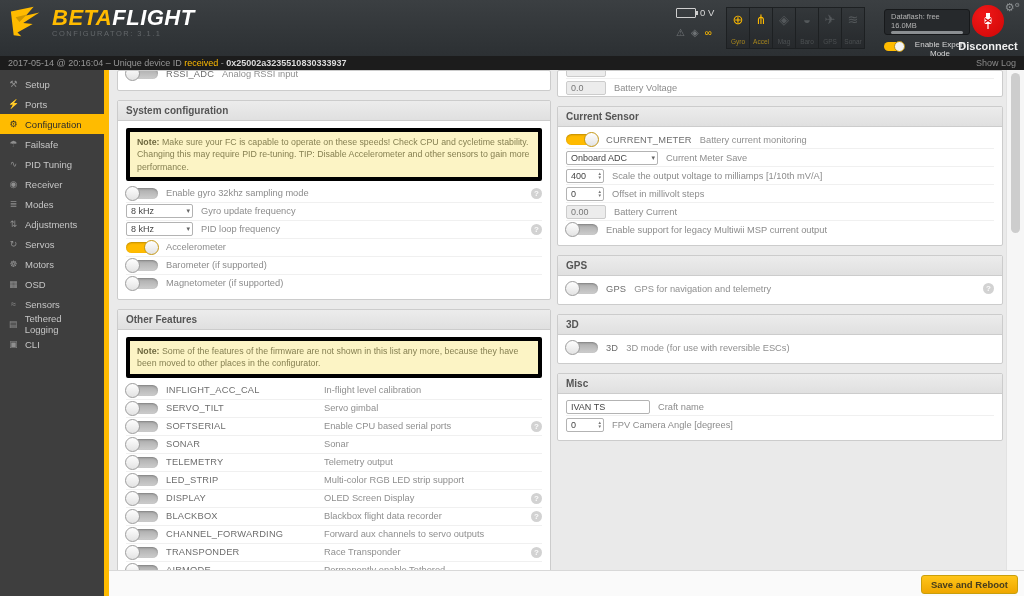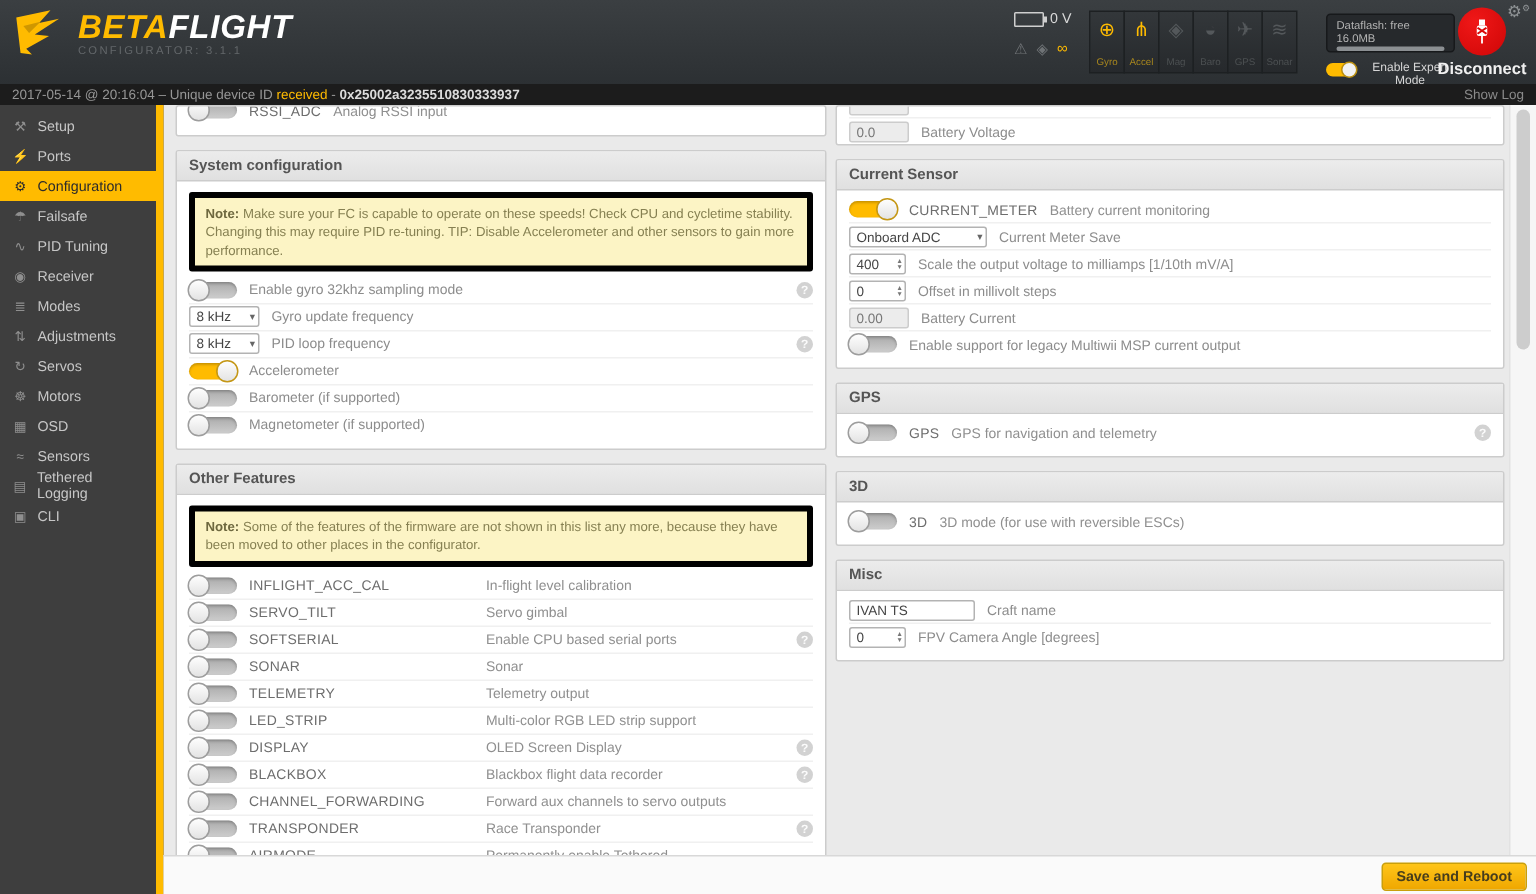--- a/index.html
+++ b/index.html
@@ -96,21 +96,21 @@
   .tg{width:32px;height:11px;flex:none;border-radius:6px;position:relative;
       background:linear-gradient(#ababab,#cdcdcd);box-shadow:inset 0 1px 2px rgba(0,0,0,.25);cursor:pointer;}
   .tg::after{content:"";position:absolute;left:-1px;top:-2px;width:15px;height:15px;border-radius:50%;
              background:linear-gradient(#fefefe,#e3e3e3);border:1px solid #9d9d9d;box-sizing:border-box;}
   .tg.on{background:#ffbb00;}
   .tg.on::after{left:auto;right:-1px;border-color:#c49716;}
 
   .select{height:14px;border:1px solid #b3b3b3;border-radius:2px;background:#fff;display:flex;
           align-items:center;font-size:9px;color:#444;padding:0 2px 0 4px;box-sizing:border-box;cursor:pointer;flex:none;}
   .select .arr{margin-left:auto;padding-left:4px;font-size:7px;color:#666;}
-  .sel-sm{width:47px;}
+  .sel-sm{width:67px;}
   .sel-md{width:92px;}
 
   .numbox{width:38px;height:14px;border:1px solid #b3b3b3;border-radius:2px;background:#fff;
           display:flex;align-items:center;font-size:9px;color:#444;padding:0 1px 0 4px;box-sizing:border-box;flex:none;}
   .steppers{margin-left:auto;display:flex;flex-direction:column;line-height:4px;font-size:4.5px;
             color:#777;cursor:pointer;}
   .robox{width:40px;height:14px;border:1px solid #ccc;border-radius:2px;background:#ececec;
          display:flex;align-items:center;font-size:9px;color:#777;padding:0 4px;box-sizing:border-box;flex:none;}
   .textbox{width:84px;height:14px;border:1px solid #b3b3b3;border-radius:2px;background:#fff;
            font-size:9px;color:#444;padding:0 4px;box-sizing:border-box;flex:none;font-family:"Liberation Sans",sans-serif;}

